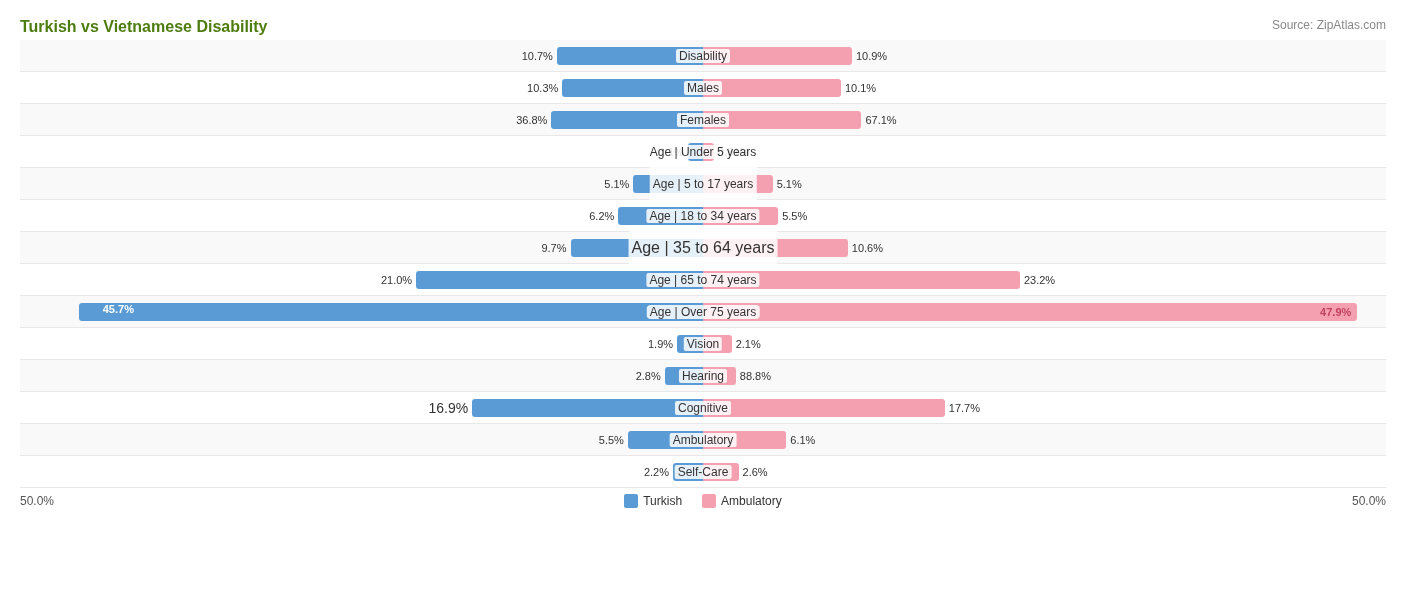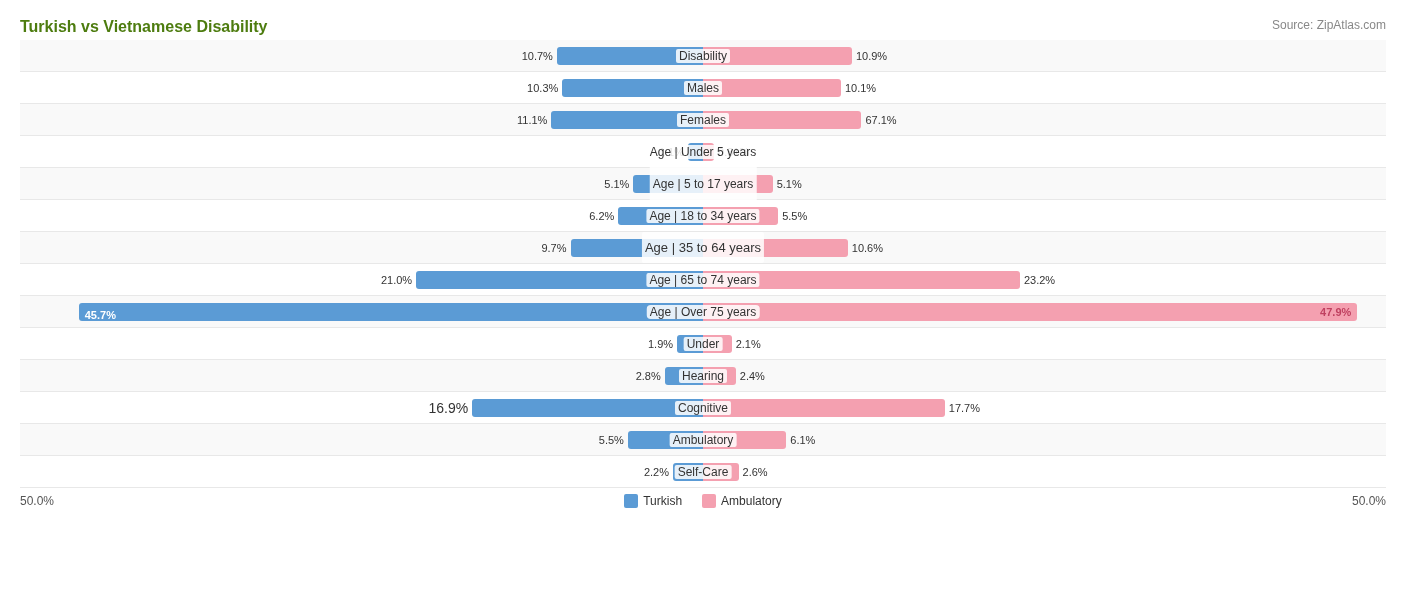--- a/index.html
+++ b/index.html
@@ -143,21 +143,21 @@
           <span style="position:absolute; left:141.966px; font-size:11px; color:#333; white-space:nowrap;">10.1%</span>
 
       </div>
     </div>
   </div>
       <div class="bar-row">
     <div class="bar-inner">
       <div class="left-side" style="position:relative; width:50%; height:100%; display:flex; align-items:center; justify-content:flex-end;">
 
           <div style="position:absolute; right:0; height:18px; background:#5b9bd5; border-radius:3px 0 0 3px; width:151.626px;"></div>
-          <span style="position:absolute; right:155.626px; font-size:11px; color:#333; white-space:nowrap;">11.1%</span>
+          <span style="position:absolute; right:155.626px; font-size:11px; color:#333; white-space:nowrap;">36.8%</span>
 
       </div>
       <span style="position:absolute; left:50%; transform:translateX(-50%); white-space:nowrap; font-size:12px; color:#333; z-index:2; background:rgba(255,255,255,0.85); padding:0 3px; border-radius:2px;">Females</span>
       <div class="right-side" style="position:relative; width:50%; height:100%; display:flex; align-items:center; justify-content:flex-start;">
 
           <div style="position:absolute; left:0; height:18px; background:#f4a0b0; border-radius:0 3px 3px 0; width:158.456px;"></div>
           <span style="position:absolute; left:162.456px; font-size:11px; color:#333; white-space:nowrap;">67.1%</span>
 
       </div>
     </div>
@@ -214,21 +214,21 @@
     </div>
   </div>
       <div class="bar-row">
     <div class="bar-inner">
       <div class="left-side" style="position:relative; width:50%; height:100%; display:flex; align-items:center; justify-content:flex-end;">
 
           <div style="position:absolute; right:0; height:18px; background:#5b9bd5; border-radius:3px 0 0 3px; width:132.50199999999998px;"></div>
           <span style="position:absolute; right:136.50199999999998px; font-size:11px; color:#333; white-space:nowrap;">9.7%</span>
 
       </div>
-      <span style="position:absolute; left:50%; transform:translateX(-50%); white-space:nowrap; font-size:13px; color:#333; z-index:2; background:rgba(255,255,255,0.85); padding:8px 3px; border-radius:2px;">Age | 35 to 64 years</span>
+      <span style="position:absolute; left:50%; transform:translateX(-50%); white-space:nowrap; font-size:16px; color:#333; z-index:2; background:rgba(255,255,255,0.85); padding:8px 3px; border-radius:2px;">Age | 35 to 64 years</span>
       <div class="right-side" style="position:relative; width:50%; height:100%; display:flex; align-items:center; justify-content:flex-start;">
 
           <div style="position:absolute; left:0; height:18px; background:#f4a0b0; border-radius:0 3px 3px 0; width:144.796px;"></div>
           <span style="position:absolute; left:148.796px; font-size:11px; color:#333; white-space:nowrap;">10.6%</span>
 
       </div>
     </div>
   </div>
       <div class="bar-row">
     <div class="bar-inner">
@@ -244,21 +244,21 @@
           <div style="position:absolute; left:0; height:18px; background:#f4a0b0; border-radius:0 3px 3px 0; width:316.912px;"></div>
           <span style="position:absolute; left:320.912px; font-size:11px; color:#333; white-space:nowrap;">23.2%</span>
 
       </div>
     </div>
   </div>
       <div class="bar-row">
     <div class="bar-inner">
       <div class="left-side" style="position:relative; width:50%; height:100%; display:flex; align-items:center; justify-content:flex-end;">
 
-          <div style="position:absolute; right:0; height:18px; background:#5b9bd5; border-radius:3px 0 0 3px; width:624.2620000000001px; display:flex; align-items:flex-end; padding-left:6px;">
+          <div style="position:absolute; right:0; height:18px; background:#5b9bd5; border-radius:3px 0 0 3px; width:624.2620000000001px; display:flex; align-items:flex-start; padding-left:24px;">
             <span style="color:#fff; font-size:11px; font-weight:bold;">45.7%</span>
           </div>
 
       </div>
       <span style="position:absolute; left:50%; transform:translateX(-50%); white-space:nowrap; font-size:12px; color:#333; z-index:2; background:rgba(255,255,255,0.85); padding:0 3px; border-radius:4px;">Age | Over 75 years</span>
       <div class="right-side" style="position:relative; width:50%; height:100%; display:flex; align-items:center; justify-content:flex-start;">
 
           <div style="position:absolute; left:0; height:18px; background:#f4a0b0; border-radius:0 3px 3px 0; width:654.314px; display:flex; align-items:center; justify-content:flex-end; padding-right:6px;">
             <span style="color:#c04060; font-size:11px; font-weight:bold;">47.9%</span>
           </div>
@@ -267,42 +267,42 @@
     </div>
   </div>
       <div class="bar-row">
     <div class="bar-inner">
       <div class="left-side" style="position:relative; width:50%; height:100%; display:flex; align-items:center; justify-content:flex-end;">
 
           <div style="position:absolute; right:0; height:18px; background:#5b9bd5; border-radius:3px 0 0 3px; width:25.954px;"></div>
           <span style="position:absolute; right:29.954px; font-size:11px; color:#333; white-space:nowrap;">1.9%</span>
 
       </div>
-      <span style="position:absolute; left:50%; transform:translateX(-50%); white-space:nowrap; font-size:12px; color:#333; z-index:2; background:rgba(255,255,255,0.85); padding:0 3px; border-radius:2px;">Under</span>
+      <span style="position:absolute; left:50%; transform:translateX(-50%); white-space:nowrap; font-size:12px; color:#333; z-index:2; background:rgba(255,255,255,0.85); padding:0 3px; border-radius:2px;">Vision</span>
       <div class="right-side" style="position:relative; width:50%; height:100%; display:flex; align-items:center; justify-content:flex-start;">
 
           <div style="position:absolute; left:0; height:18px; background:#f4a0b0; border-radius:0 3px 3px 0; width:28.686px;"></div>
           <span style="position:absolute; left:32.686px; font-size:11px; color:#333; white-space:nowrap;">2.1%</span>
 
       </div>
     </div>
   </div>
       <div class="bar-row">
     <div class="bar-inner">
       <div class="left-side" style="position:relative; width:50%; height:100%; display:flex; align-items:center; justify-content:flex-end;">
 
           <div style="position:absolute; right:0; height:18px; background:#5b9bd5; border-radius:3px 0 0 3px; width:38.248px;"></div>
           <span style="position:absolute; right:42.248px; font-size:11px; color:#333; white-space:nowrap;">2.8%</span>
 
       </div>
       <span style="position:absolute; left:50%; transform:translateX(-50%); white-space:nowrap; font-size:12px; color:#333; z-index:2; background:rgba(255,255,255,0.85); padding:0 3px; border-radius:2px;">Hearing</span>
       <div class="right-side" style="position:relative; width:50%; height:100%; display:flex; align-items:center; justify-content:flex-start;">
 
           <div style="position:absolute; left:0; height:18px; background:#f4a0b0; border-radius:0 3px 3px 0; width:32.784px;"></div>
-          <span style="position:absolute; left:36.784px; font-size:11px; color:#333; white-space:nowrap;">2.4%</span>
+          <span style="position:absolute; left:36.784px; font-size:11px; color:#333; white-space:nowrap;">88.8%</span>
 
       </div>
     </div>
   </div>
       <div class="bar-row">
     <div class="bar-inner">
       <div class="left-side" style="position:relative; width:50%; height:100%; display:flex; align-items:center; justify-content:flex-end;">
 
           <div style="position:absolute; right:0; height:18px; background:#5b9bd5; border-radius:3px 0 0 3px; width:230.85399999999998px;"></div>
           <span style="position:absolute; right:234.85399999999998px; font-size:14px; color:#333; white-space:nowrap;">16.9%</span>

